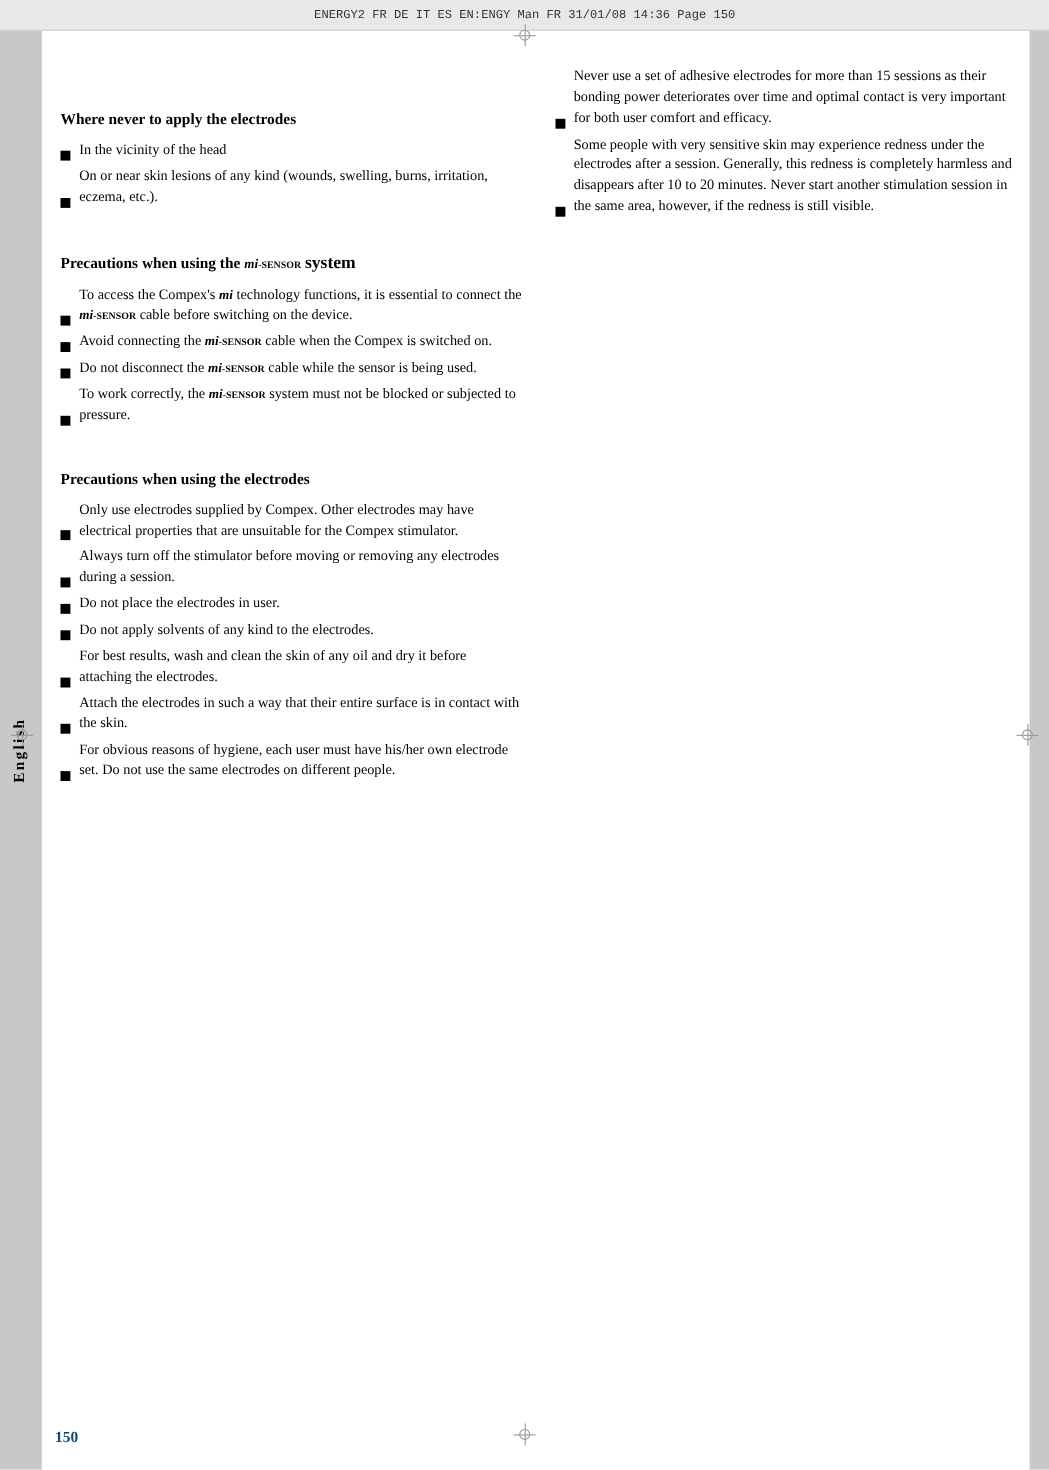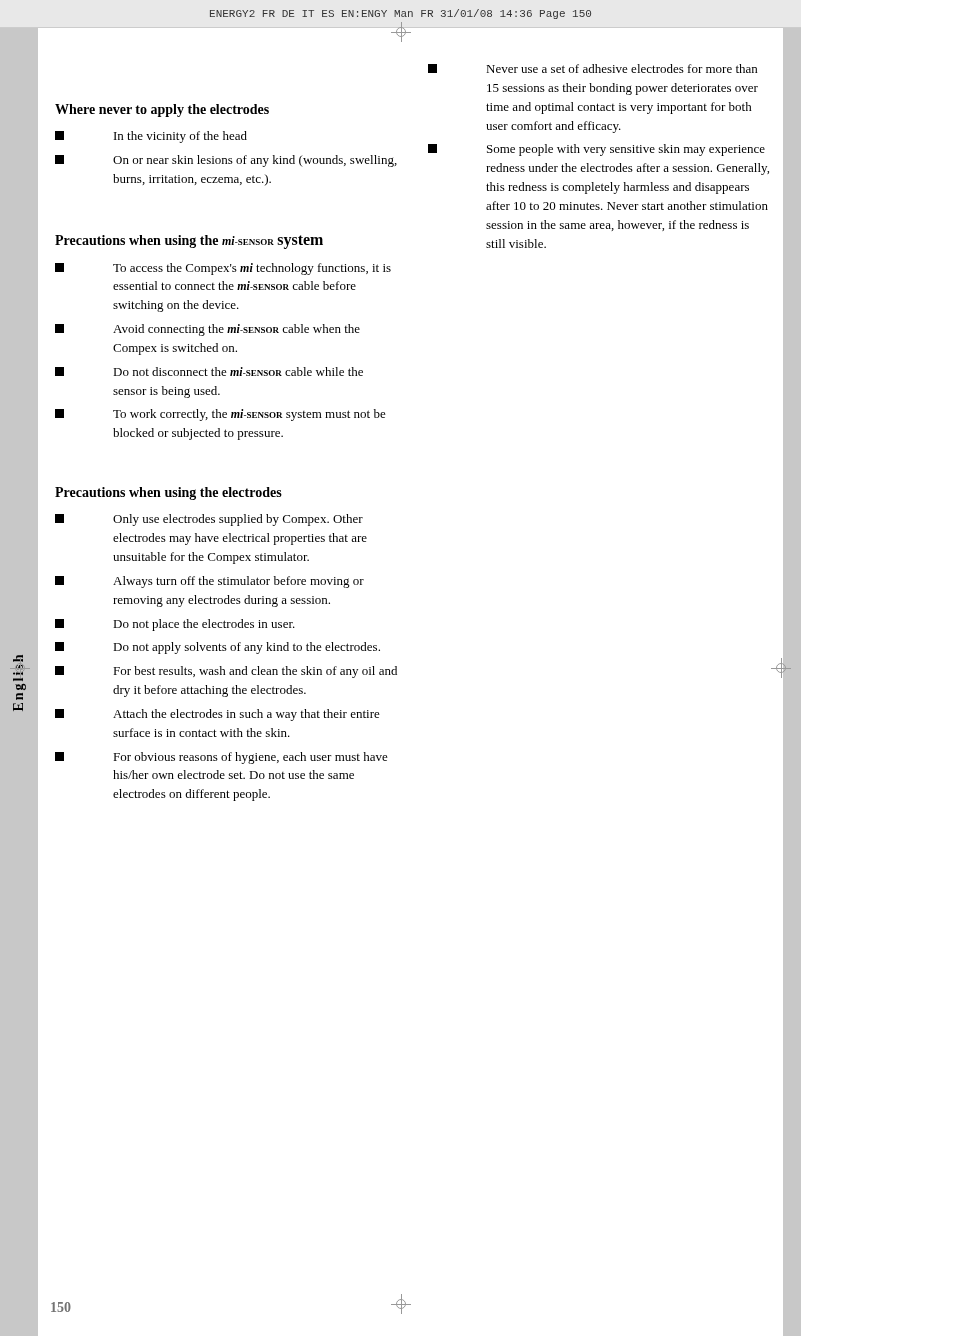--- a/index.html
+++ b/index.html
@@ -13,21 +13,21 @@
       font-family: 'Times New Roman', Times, serif;
       font-size: 13.5px;
       color: #000000;
       width: 954px;
       min-height: 1336px;
       position: relative;
       overflow: hidden;
     }
 
     .page-container {
-      width: 801px;
+      width: 954px;
       min-height: 1336px;
       position: relative;
       background: #ffffff;
     }
 
     
     .header-bar {
       position: absolute;
       top: 0;
       left: 0;
@@ -70,21 +70,21 @@
       letter-spacing: 2px;
     }
 
     
     .page-number {
       position: absolute;
       bottom: 20px;
       left: 50px;
       font-size: 14px;
       font-weight: bold;
-      color: #737373;
+      color: #0c4a6e;
     }
 
     
     .content-area {
       position: absolute;
       top: 45px;
       left: 55px;
       right: 30px;
       bottom: 60px;
       display: flex;
@@ -112,25 +112,24 @@
 
     
     .bullet-list {
       list-style: none;
       padding: 0;
       margin: 0 0 20px 0;
     }
 
     .bullet-list li {
       display: flex;
-      align-items: flex-start;
+      align-items: flex-end;
       margin-bottom: 5px;
       line-height: 1.45;
       font-size: 13px;
-      gap: 41px;
     }
 
     .bullet-square {
       display: inline-block;
       width: 9px;
       height: 9px;
       min-width: 9px;
       background: #000;
       margin-top: 4px;
       margin-right: 8px;

